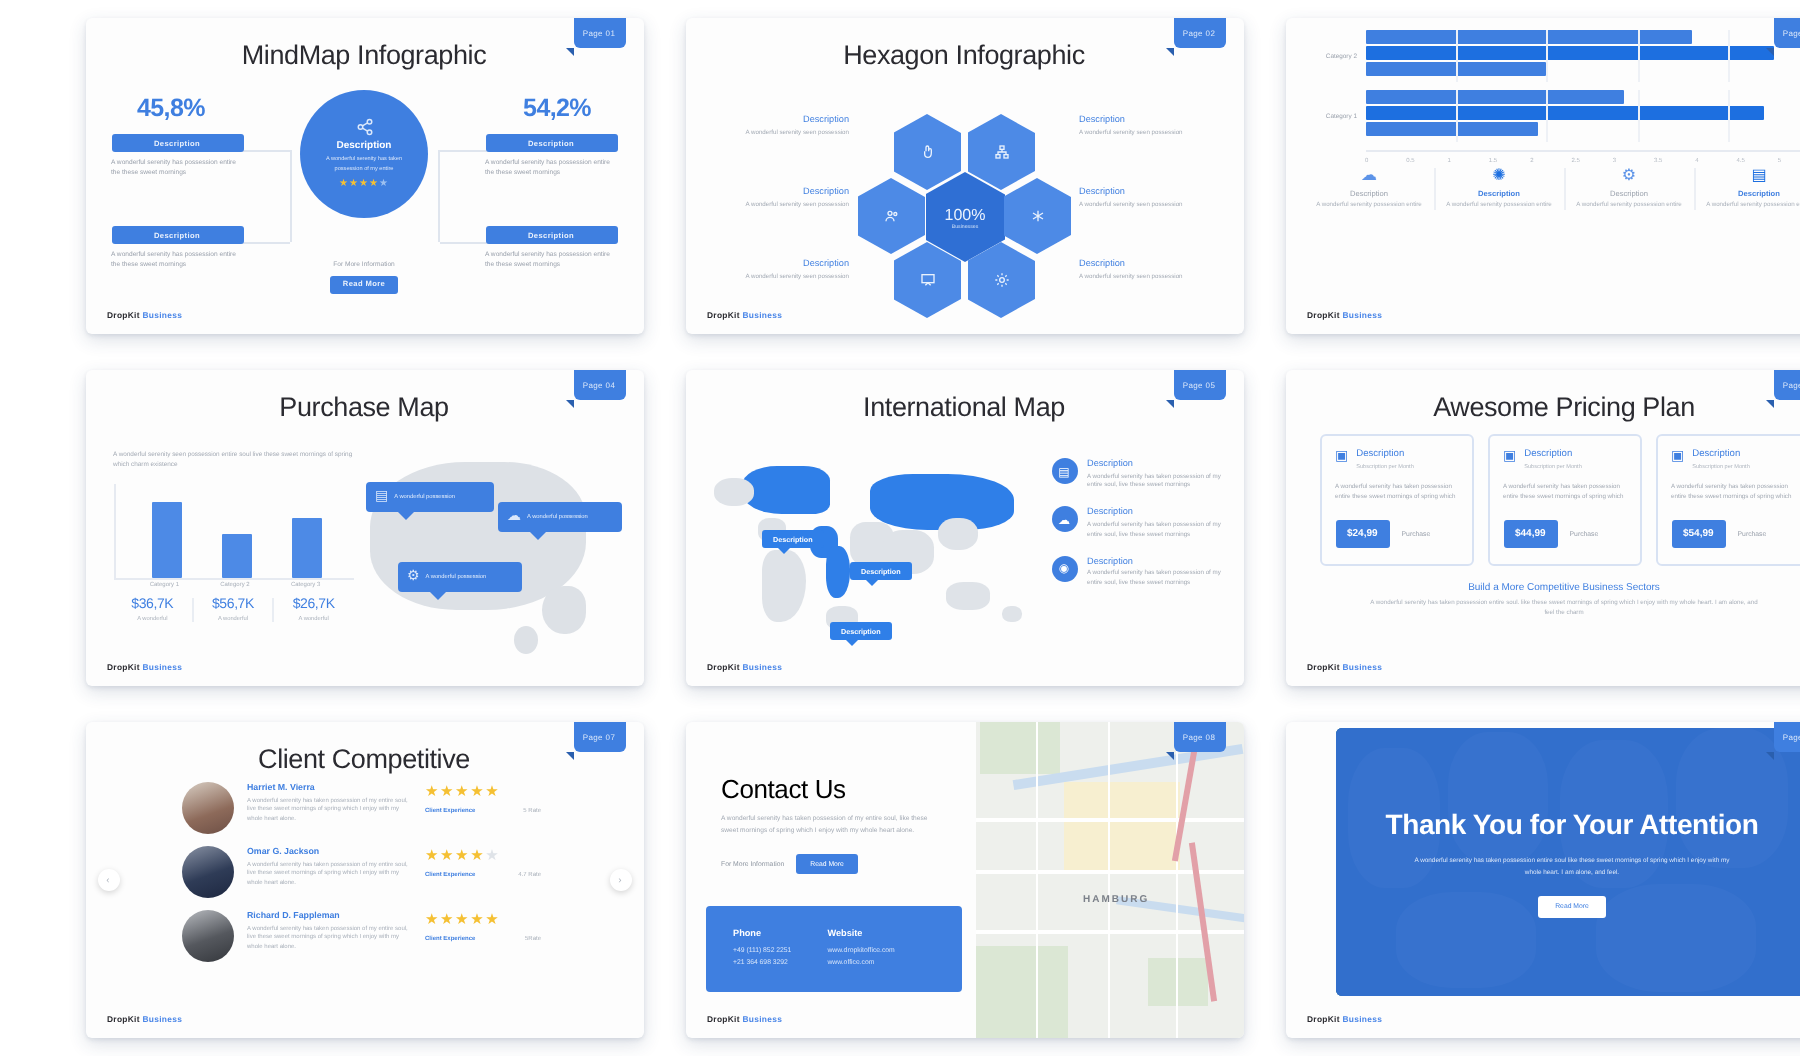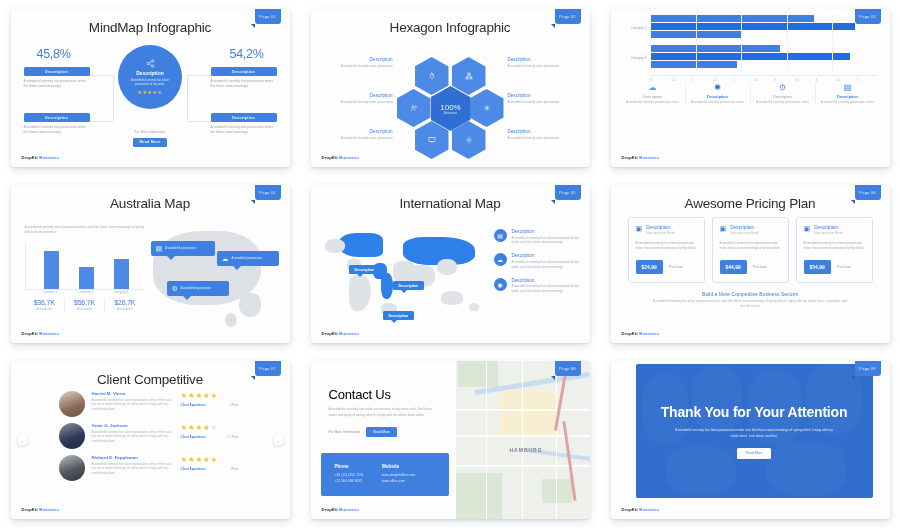--- a/index.html
+++ b/index.html
@@ -7,20 +7,21 @@
     width: 900px; height: 528px;
     background: #ffffff;
     font-family: "Liberation Sans", sans-serif;
     overflow: hidden;
   }
   #grid {
     width: 752px; height: 528px;
     display: grid;
     grid-template-columns: repeat(3, 300px);
     grid-template-rows: repeat(3, 176px);
+    margin-left: 32px;
   }
   .slide-cell {
     position: relative;
     width: 300px; height: 176px;
     display: flex; align-items: center; justify-content: center;
   }
   .slide {
     position: relative;
     width: 279px; height: 158px;
     background: #fdfdfd;
@@ -59,21 +60,21 @@
   .footer .a { color: #4a86e8; font-weight: bold; }
   .tiny { font-size: 3.3px; line-height: 1.55; color: #9aa1ac; }
   .chip {
     background: #3f7fe0; color: #eaf1fc;
     font-size: 3.8px; font-weight: bold; letter-spacing: .2px;
     padding: 2.6px 0; text-align: center; border-radius: 1.5px;
   }
 
   
   .mm { position: relative; height: 110px; margin-top: 4px; }
-  .mm-pct { position: absolute; font-size: 12.5px; color: #3f7fe0; font-weight: 400; letter-spacing: -.3px; }
+  .mm-pct { position: absolute; font-size: 12.5px; color: #3f7fe0; font-weight: 700; letter-spacing: -.3px; }
   .mm-col { position: absolute; width: 66px; }
   .mm-circle {
     position: absolute; left: 50%; top: 6px; transform: translateX(-50%);
     width: 64px; height: 64px; border-radius: 50%;
     background: #3f7fe0;
     display: flex; flex-direction: column; align-items: center; justify-content: center;
     color: #fff;
   }
   .mm-circle .t { font-size: 5px; font-weight: bold; margin-top: 2px; }
   .mm-circle .d { font-size: 2.8px; color: #d8e5f9; text-align: center; line-height: 1.5; margin-top: 1.5px; width: 46px; }
@@ -443,21 +444,21 @@
       <div class="footer">
         <span class="b">DropKit</span>
         <span class="a">Business</span>
       </div>
     </div>
   </div>
 
   <div class="slide-cell">
     <div class="slide">
       <div class="pagebadge">Page 04</div>
-      <div class="stitle">Australia Map</div>
+      <div class="stitle">Purchase Map</div>
 
       <div>
         <div class="mapblob" style="left:142px; top:46px; width:108px; height:74px; border-radius:44% 38% 46% 40%;"></div>
         <div class="mapblob" style="left:228px; top:108px; width:22px; height:24px; border-radius:50% 40% 45% 50%;"></div>
         <div class="mapblob" style="left:214px; top:128px; width:12px; height:14px; border-radius:50%;"></div>
       </div>
 
       <div class="tooltip" style="left:140px; top:56px; width:64px;">
         <div class="ic">▤</div>
         <div class="tx">A wonderful possession</div>

